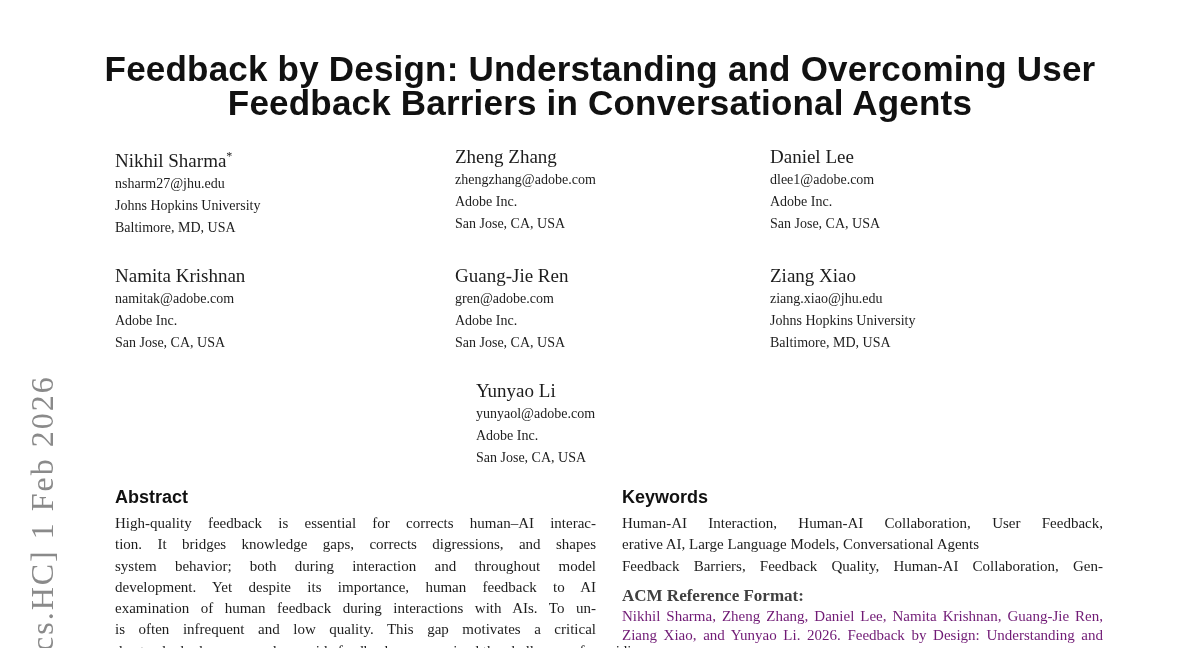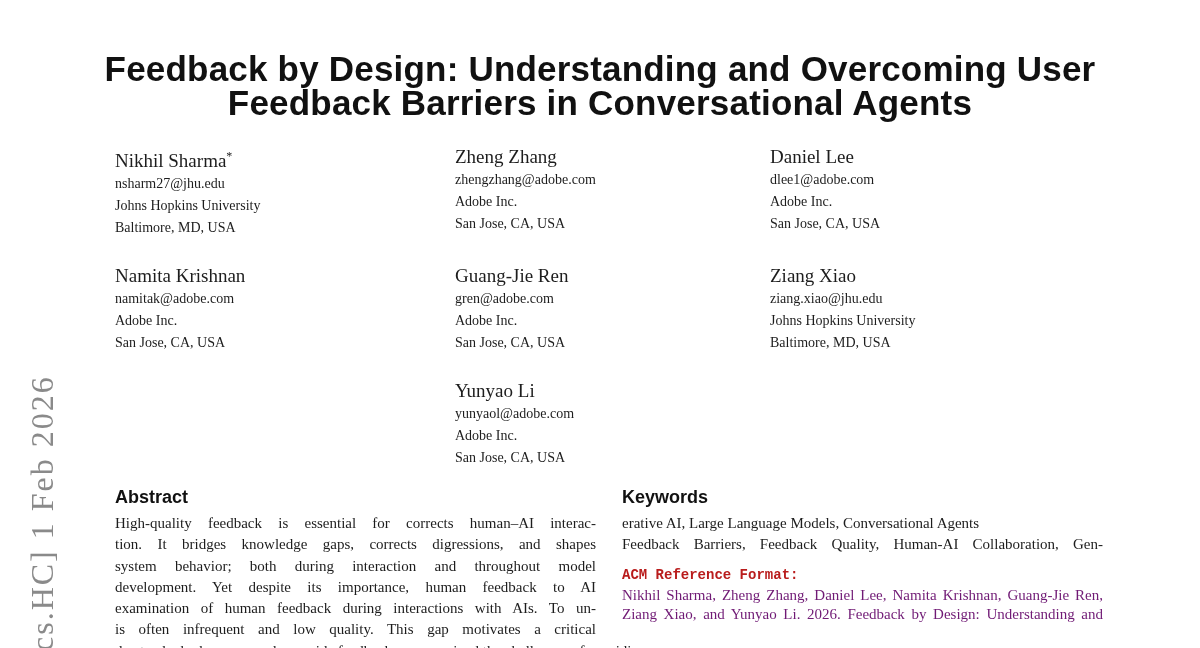--- a/index.html
+++ b/index.html
@@ -50,20 +50,21 @@
     left: 115px;
     width: 985px;
   }
   .author-row {
     display: grid;
     grid-template-columns: 340px 315px 330px;
     margin-bottom: 24px;
   }
   .author-row.single {
     grid-template-columns: 340px 315px 330px;
+    gap: 21px;
   }
   .author-block {
     text-align: left;
   }
   .author-name {
     font-size: 19px;
     line-height: 25px;
     color: #1d1d1d;
   }
   .author-name sup { font-size: 12px; }
@@ -96,25 +97,25 @@
     white-space: nowrap;
     color: #1d1d1d;
   }
   .body-line.just {
     white-space: normal;
     text-align: justify;
     text-align-last: justify;
   }
 
   .acmref-heading {
-    font-family: Liberation Mono, monospace;
+    font-family: Liberation Serif, serif;
     font-weight: bold;
-    font-size: 14px;
+    font-size: 17px;
     line-height: 18px;
-    color: #b91c1c;
+    color: #404040;
     margin-top: 10px;
     margin-bottom: 2px;
   }
   .ref-line {
     font-size: 15px;
     line-height: 19.5px;
     white-space: nowrap;
     color: #701a75;
   }
   .ref-line.just {
@@ -199,20 +200,21 @@
     <div class="body-line just">system behavior; both during interaction and throughout model</div>
     <div class="body-line just">development. Yet despite its importance, human feedback to AI</div>
     <div class="body-line just">examination of human feedback during interactions with AIs. To un-</div>
     <div class="body-line just">is often infrequent and low quality. This gap motivates a critical</div>
     <div class="body-line">derstand why humans rarely provide feedback, we examined the challenges of providing</div>
   </div>
 
   <div class="col col-right">
     <div>
       <div class="section-heading">Keywords</div>
+      <div class="body-line just">Human-AI Interaction, Human-AI Collaboration, User Feedback,</div>
       <div class="body-line">erative AI, Large Language Models, Conversational Agents</div>
       <div class="body-line just">Feedback Barriers, Feedback Quality, Human-AI Collaboration, Gen-</div>
     </div>
     <div>
       <div class="acmref-heading">ACM Reference Format:</div>
       <div class="ref-line just">Nikhil Sharma, Zheng Zhang, Daniel Lee, Namita Krishnan, Guang-Jie Ren,</div>
       <div class="ref-line just">Ziang Xiao, and Yunyao Li. 2026. Feedback by Design: Understanding and</div>
     </div>
   </div>
 

